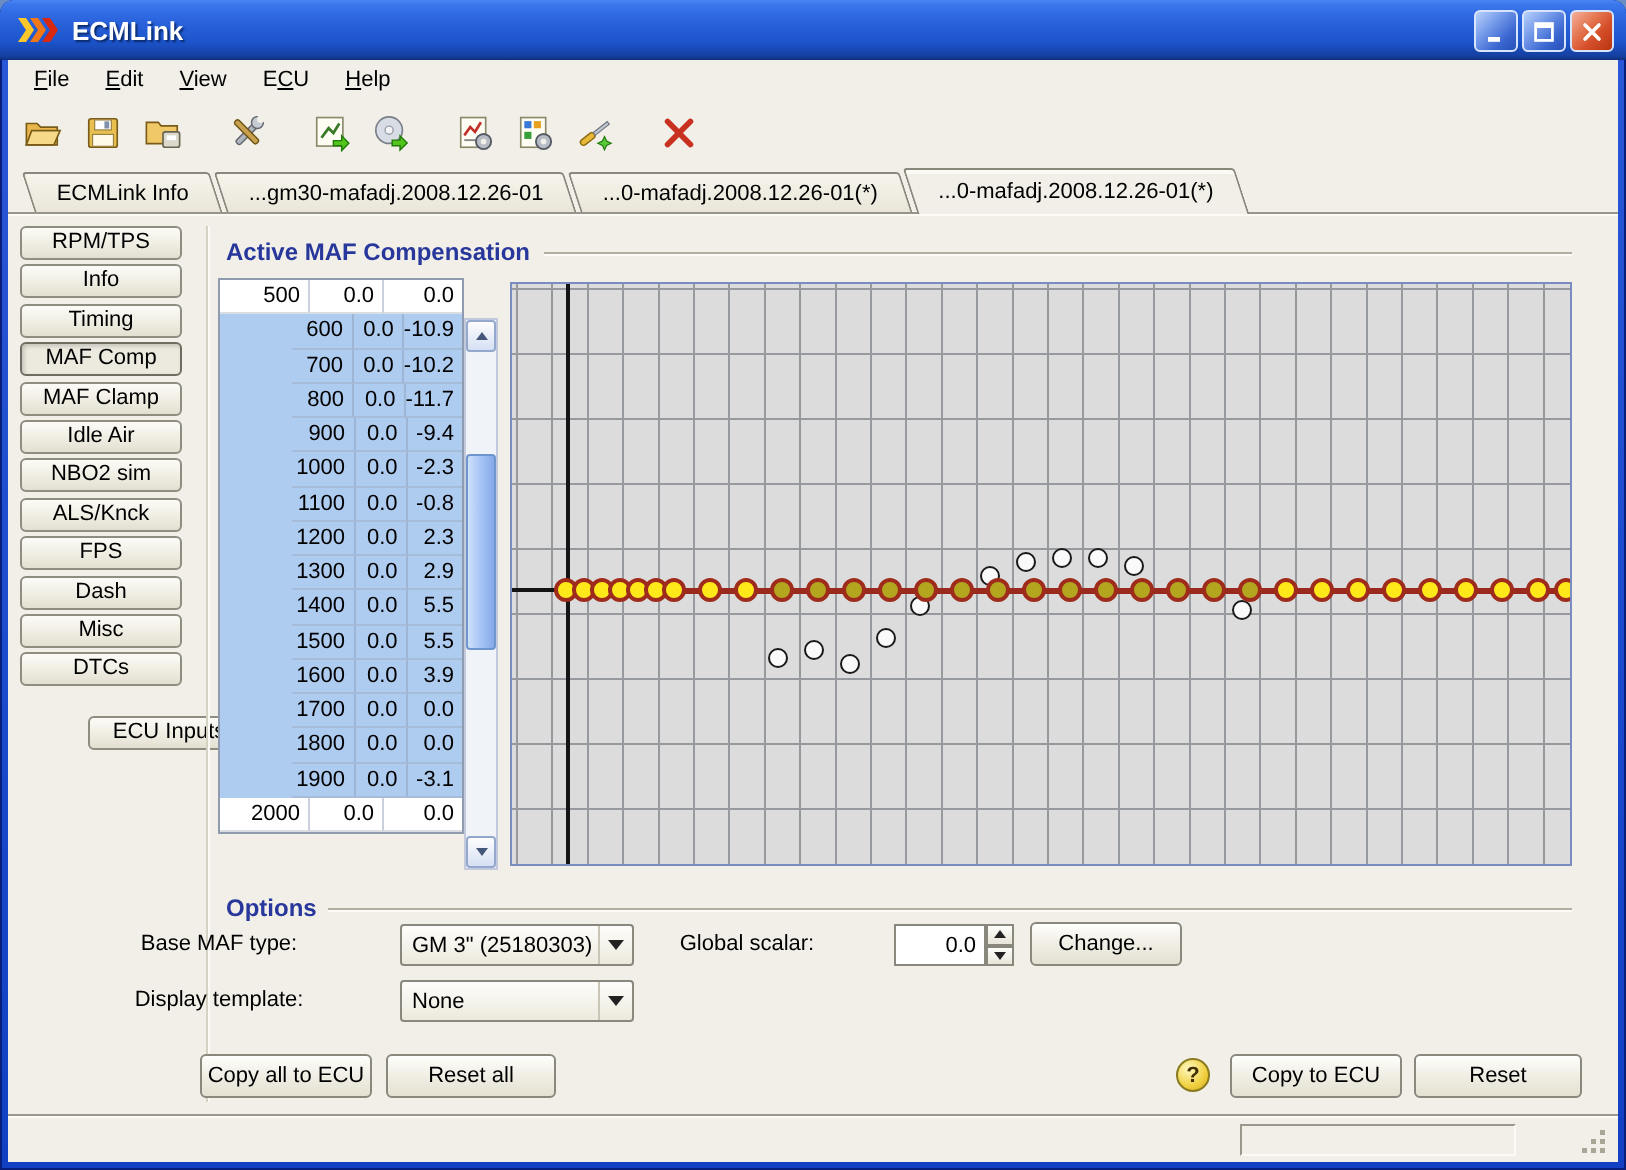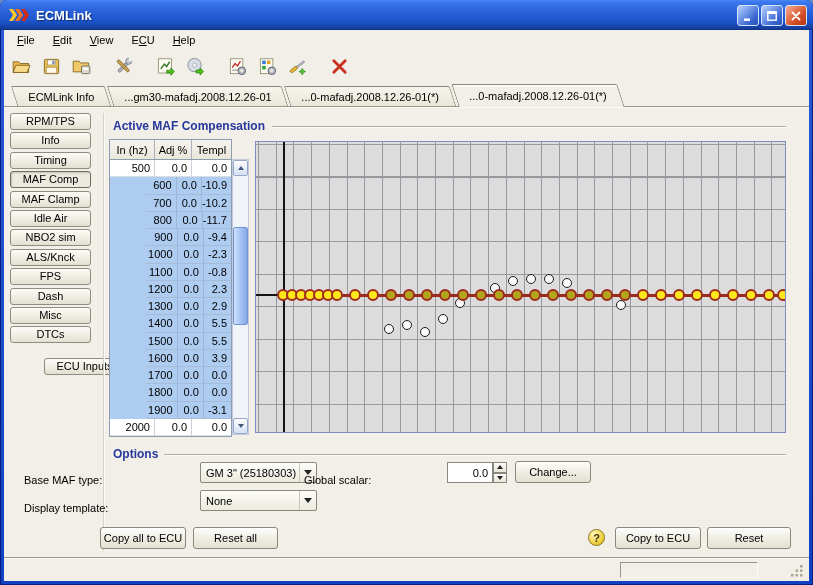--- a/index.html
+++ b/index.html
@@ -89,21 +89,21 @@
   .axis-v{position:absolute;top:0;bottom:0;width:2px;background:#141414;}
   .axis-h{position:absolute;height:2px;background:#141414;}
   .zline{position:absolute;height:3px;background:#9a2a1e;}
   .dot{position:absolute;width:12px;height:12px;border-radius:50%;border:2px solid #9e2b1c;}
   .ocirc{position:absolute;width:10px;height:10px;border-radius:50%;border:1.4px solid #1a1a1a;background:#fafafa;}
 
   
   .xp-btn{position:absolute;border:1px solid #8a887c;border-radius:3px;
     background:linear-gradient(180deg,#fefefc,#f1efe6 45%,#e4e1d2);
     box-shadow:inset 0 1px 0 #fff;font-size:11px;text-align:center;padding:0;cursor:default;color:#000;}
-  .f-label{position:absolute;text-align:left;font-size:11px;margin-top:8px;}
+  .f-label{position:absolute;text-align:center;font-size:11px;}
   .combo{position:absolute;height:21px;border:1px solid #8a887c;border-radius:2px;
     background:linear-gradient(180deg,#fdfdfb,#eceadd);display:flex;align-items:center;}
   .combo .cv{flex:1;padding-left:5px;white-space:nowrap;overflow:hidden;}
   .combo .ca{width:17px;align-self:stretch;display:flex;align-items:center;justify-content:center;border-left:1px solid #c9c6b8;}
   .combo .tri{width:0;height:0;border:4px solid transparent;border-top:5px solid #222;margin-top:4px;}
   .spin-field{position:absolute;width:46px;height:21px;border:1px solid #8a887c;background:#fff;
     text-align:right;padding:0 4px;font-size:11px;display:flex;align-items:center;justify-content:flex-end;}
   .spin-btns{position:absolute;width:14px;height:21px;display:flex;flex-direction:column;}
   .spin-btns .sb{flex:1;border:1px solid #8a887c;background:linear-gradient(180deg,#fdfdfb,#e8e5d8);
     display:flex;align-items:center;justify-content:center;padding:0;}
@@ -269,25 +269,20 @@
           <button class="side-btn" style="top: 200px;">Misc</button>
           <button class="side-btn" style="top: 219.4px;">DTCs</button>
           <button class="side-btn" style="top: 251px; margin-left: 34px;">ECU Inputs</button>
         </div>
       <div class="v-divider"></div>
 
       <span class="grp-title" style="left:109px;top:12px;">Active MAF Compensation</span>
       <div class="grp-rule" style="left:268px;top:19px;width:514px;"></div>
 
       <div class="maf-table">
-        <div class="t-head">
-          <div class="hc c0">In (hz)</div>
-          <div class="hc c1">Adj %</div>
-          <div class="hc c2">Templ</div>
-        </div>
         <div id="table-rows">
             <div class="t-row">
               <div class="c c0">500</div>
               <div class="c c1">0.0</div>
               <div class="c c2">0.0</div>
             </div>
             <div class="t-row sel">
               <div class="c c0">600</div>
               <div class="c c1">0.0</div>
               <div class="c c2">-10.9</div>

